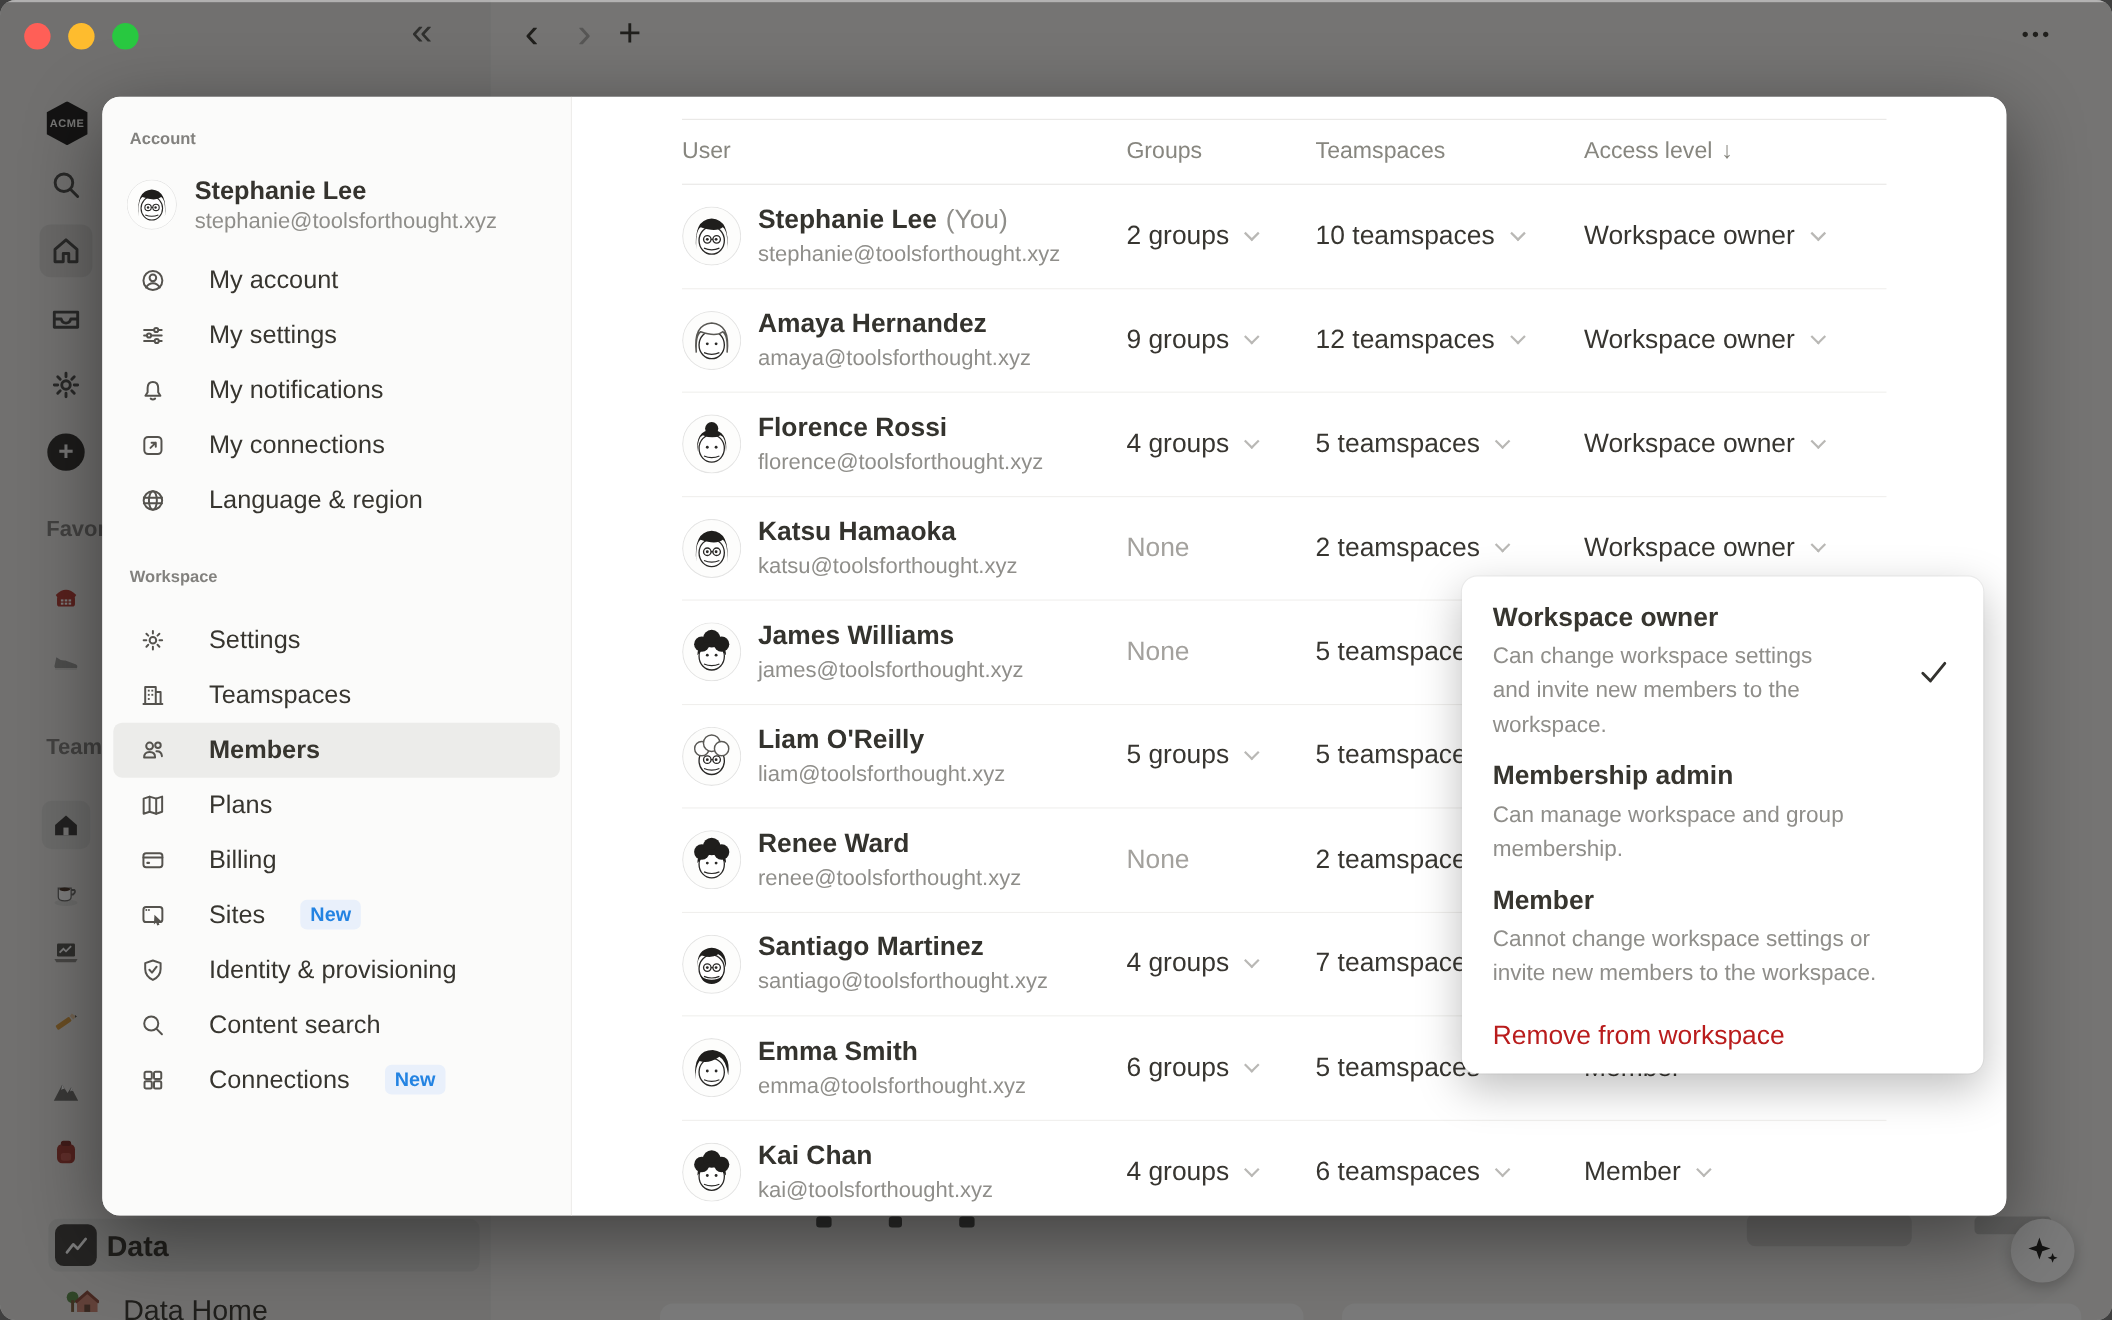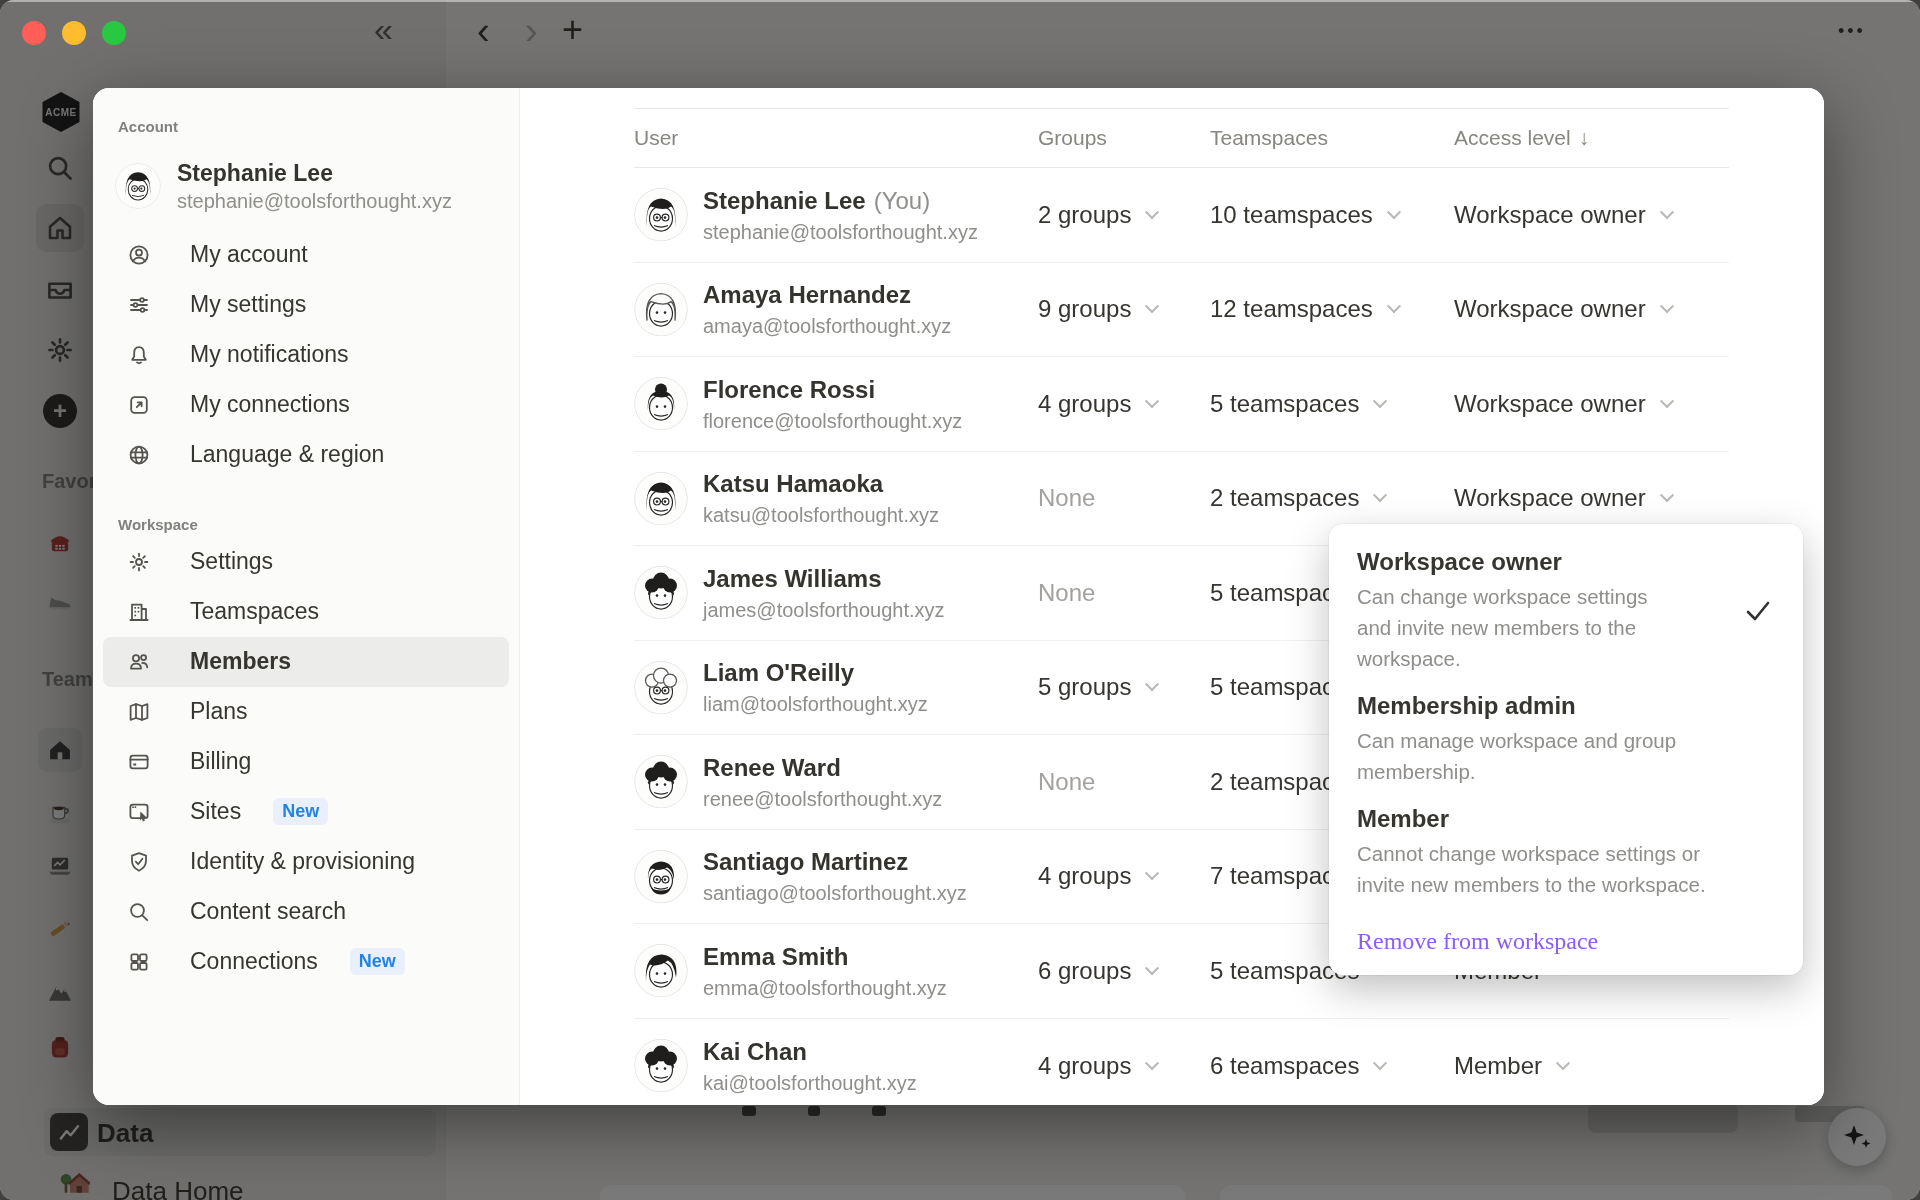--- a/index.html
+++ b/index.html
@@ -46,37 +46,37 @@
 
   
   .lights{position:absolute;left:22px;top:21px;z-index:40;display:flex;gap:16px;}
   .light{width:24px;height:24px;border-radius:50%;}
 
   
   .modal{position:absolute;left:93px;top:88px;width:1731px;height:1017px;background:#ffffff;border-radius:16px;
          box-shadow:0 20px 70px rgba(0,0,0,.45);z-index:20;display:flex;overflow:hidden;}
   .m-nav{width:427px;flex:none;background:#fbfbfa;border-right:1px solid #eeedeb;position:relative;overflow:hidden;padding-top:30px;}
   .m-header{margin:0 0 16px 25px;font-size:15px;font-weight:700;color:#82817e;}
-  .m-header.ws{margin-top:36px;margin-bottom:4px;}
+  .m-header.ws{margin-top:36px;margin-bottom:24px;}
   .profile{display:flex;align-items:center;padding:8px 0 10px 22px;margin-bottom:6px;}
   .profile .avatar{width:46px;height:46px;margin-right:16px;}
   .p-name{font-size:23px;font-weight:700;color:#35332e;line-height:1.25;}
   .p-email{font-size:20px;color:#8f8e8a;line-height:1.3;}
   .nav-item{height:50px;display:flex;align-items:center;padding-left:34px;position:relative;margin:0 10px 0 10px;border-radius:8px;gap:20px;}
   .nav-item .nav-ic{width:24px;height:24px;color:#55534e;margin-right:19px;flex:none;}
   .nav-ic svg{display:block;width:100%;height:100%;}
   .nav-label{font-size:23px;color:#37352f;white-space:nowrap;}
   .nav-item.selected{background:#ececea;}
   .nav-item.selected .nav-label{font-weight:700;}
   .nav-badge{margin-left:12px;background:#e9f0fb;color:#2383e2;font-size:18px;font-weight:600;border-radius:6px;padding:3px 9px;}
   .nav-item.selected{margin-left:10px;margin-right:10px;}
   .nav-item{padding-left:24px;}
 
   .m-main{flex:1;position:relative;background:#ffffff;}
-  .table{position:absolute;left:114px;top:20px;width:1095px;}
+  .table{position:absolute;left:100px;top:20px;width:1095px;}
   .thead{position:relative;height:60px;border-top:1px solid #e8e7e5;border-bottom:1px solid #e8e7e5;}
   .th{position:absolute;top:50%;transform:translateY(-50%);font-size:21px;color:#87867f;white-space:nowrap;display:flex;align-items:center;}
   .sort{margin-left:8px;font-size:21px;color:#87867f;}
   .trow{position:relative;height:94.5px;border-bottom:1px solid #f0efed;}
   .trow:last-child{border-bottom:none;}
   .cell{position:absolute;top:50%;transform:translateY(-50%);display:flex;align-items:center;white-space:nowrap;}
   .c-user{left:0;}
   .c-groups{left:404px;}
   .c-tspaces{left:576px;}
   .c-access{left:820px;}
@@ -94,21 +94,21 @@
   .menu{position:absolute;left:1236px;top:436px;width:474px;background:#ffffff;border-radius:14px;z-index:25;
         box-shadow:0 0 0 1px rgba(0,0,0,.04),0 14px 40px rgba(0,0,0,.25);padding:16px 0 14px 0;}
   .opt{position:relative;padding:8px 30px 10px 28px;display:flex;align-items:center;}
   .opt-text{flex:1;}
   .opt-title{font-size:24px;font-weight:600;color:#37352f;margin-bottom:5px;}
   .opt-desc{font-size:20.5px;color:#8f8e8a;line-height:31px;}
   .opt.checked .opt-desc{max-width:330px;}
   .opt .opt-desc{max-width:365px;}
   .opt2 .opt-desc{max-width:330px;}
   .opt-check{width:30px;height:30px;flex:none;margin-left:8px;}
-  .menu-remove{padding:14px 20px 6px 28px;font-size:24px;color:#8b5cf6;margin-top:4px;font-family:Liberation Serif, serif;}
+  .menu-remove{padding:14px 20px 6px 28px;font-size:24px;color:#b91c1c;margin-top:4px;}
 </style>
 </head>
 <body>
 
 <div id="stage">
  <div class="window">
 
   <div class="underlay">
     <div class="u-sidebar"></div>
     <div class="u-seam"></div>

